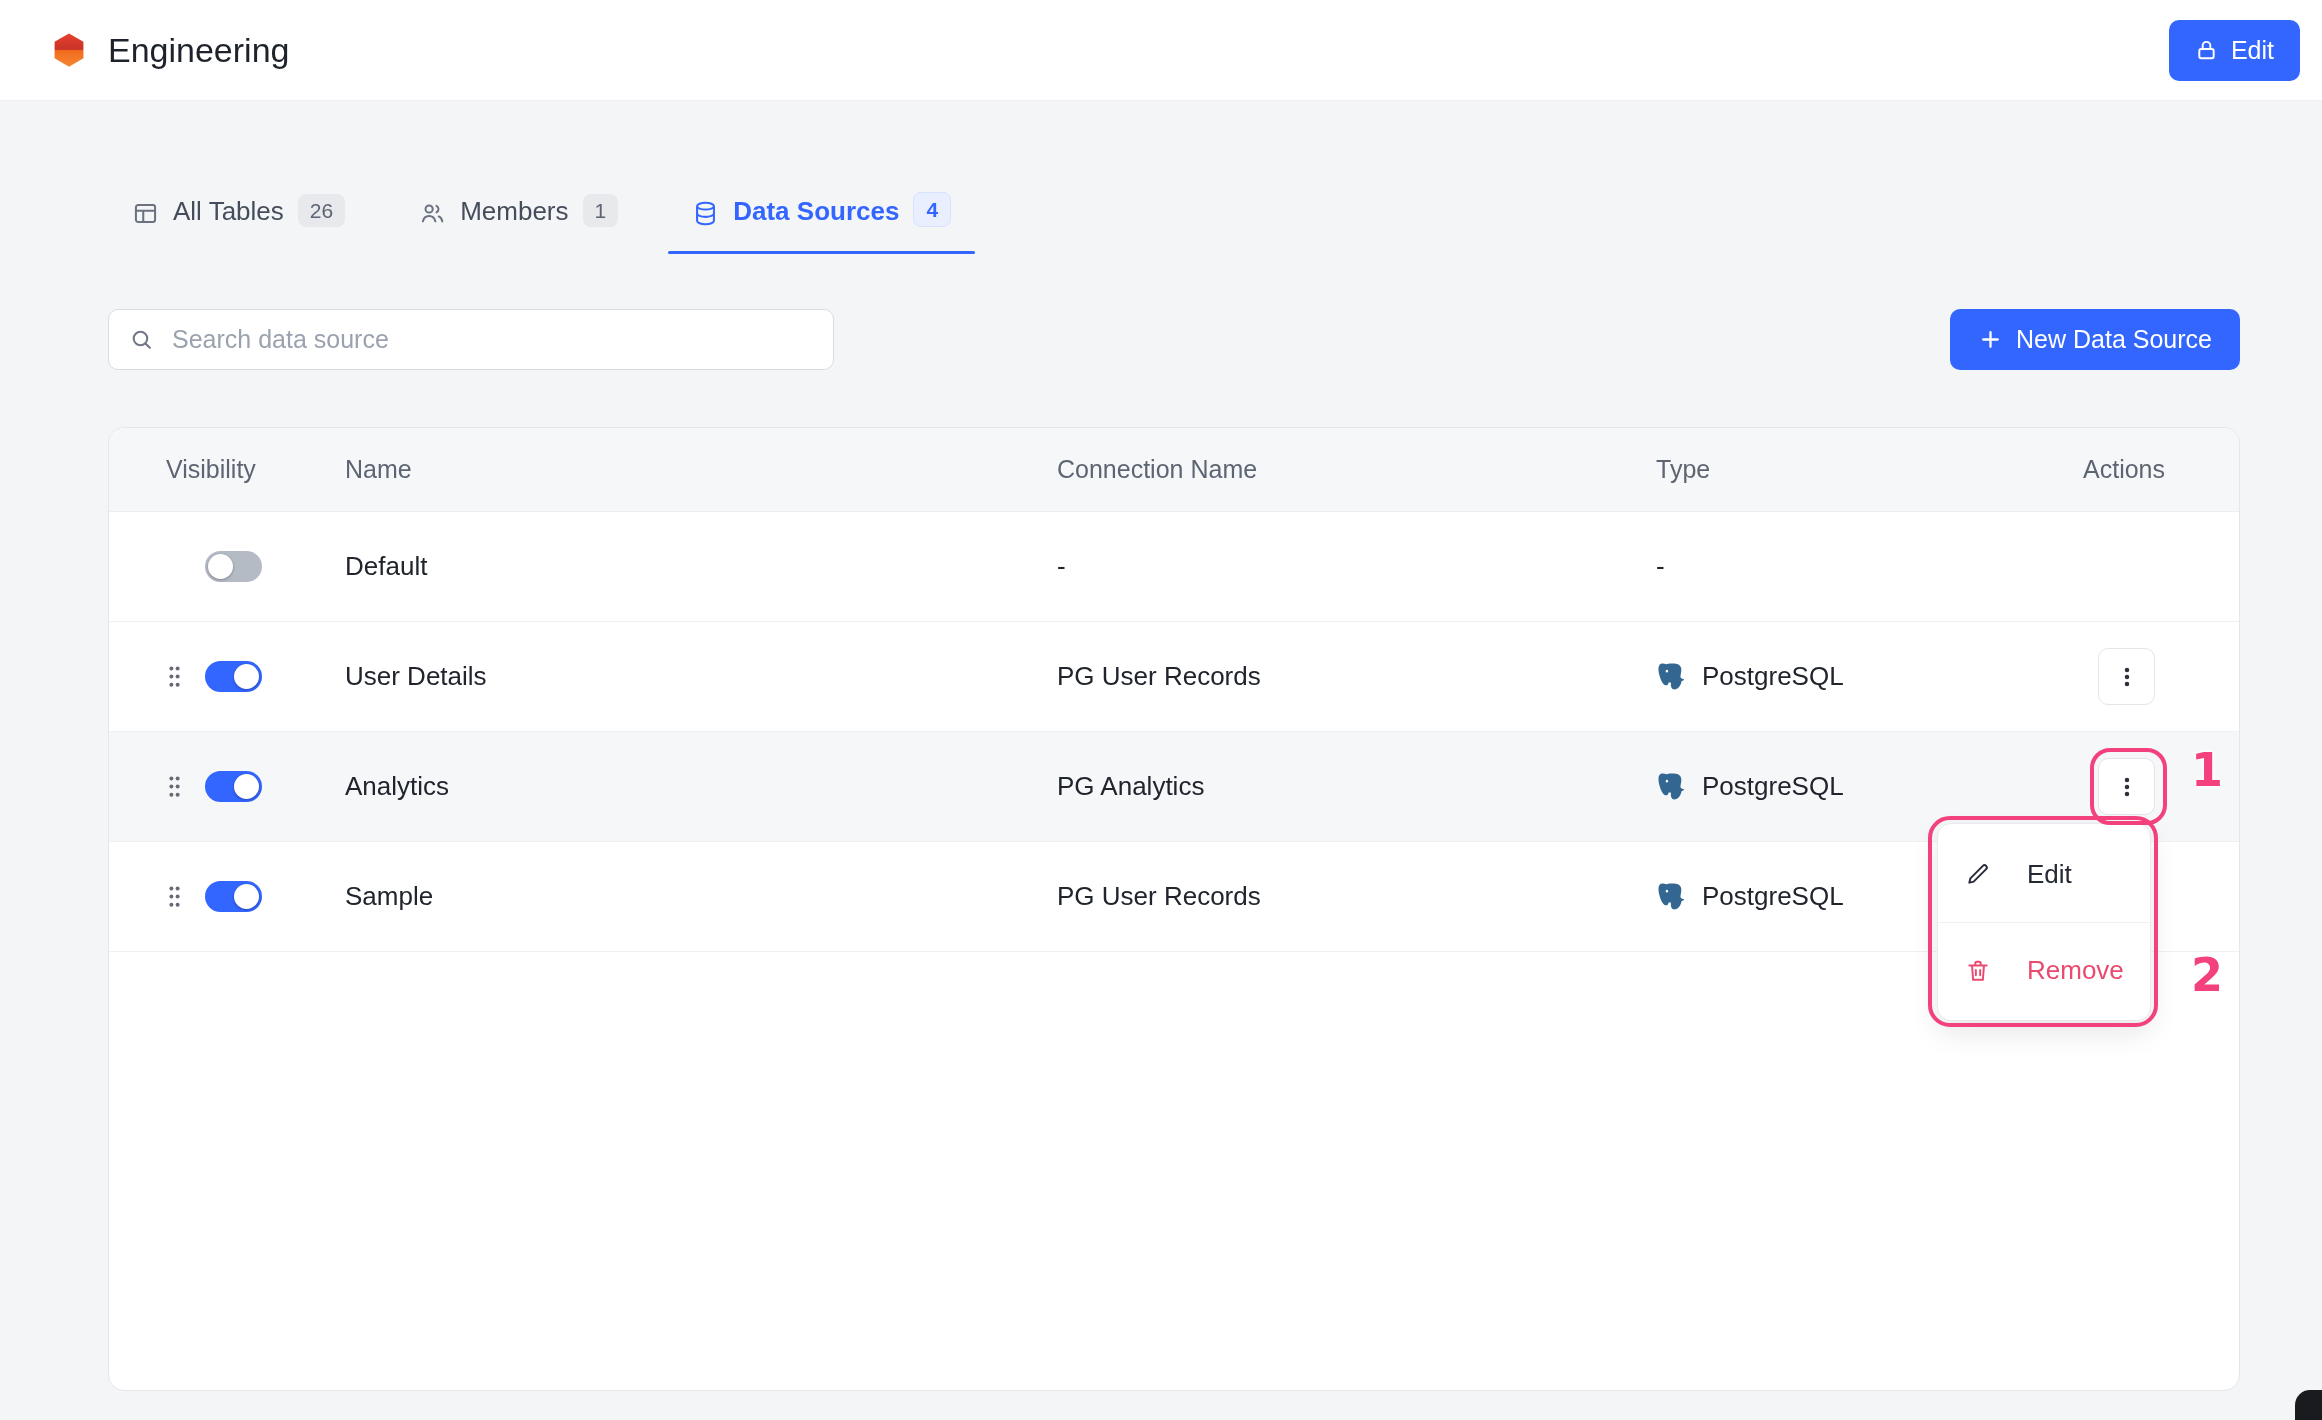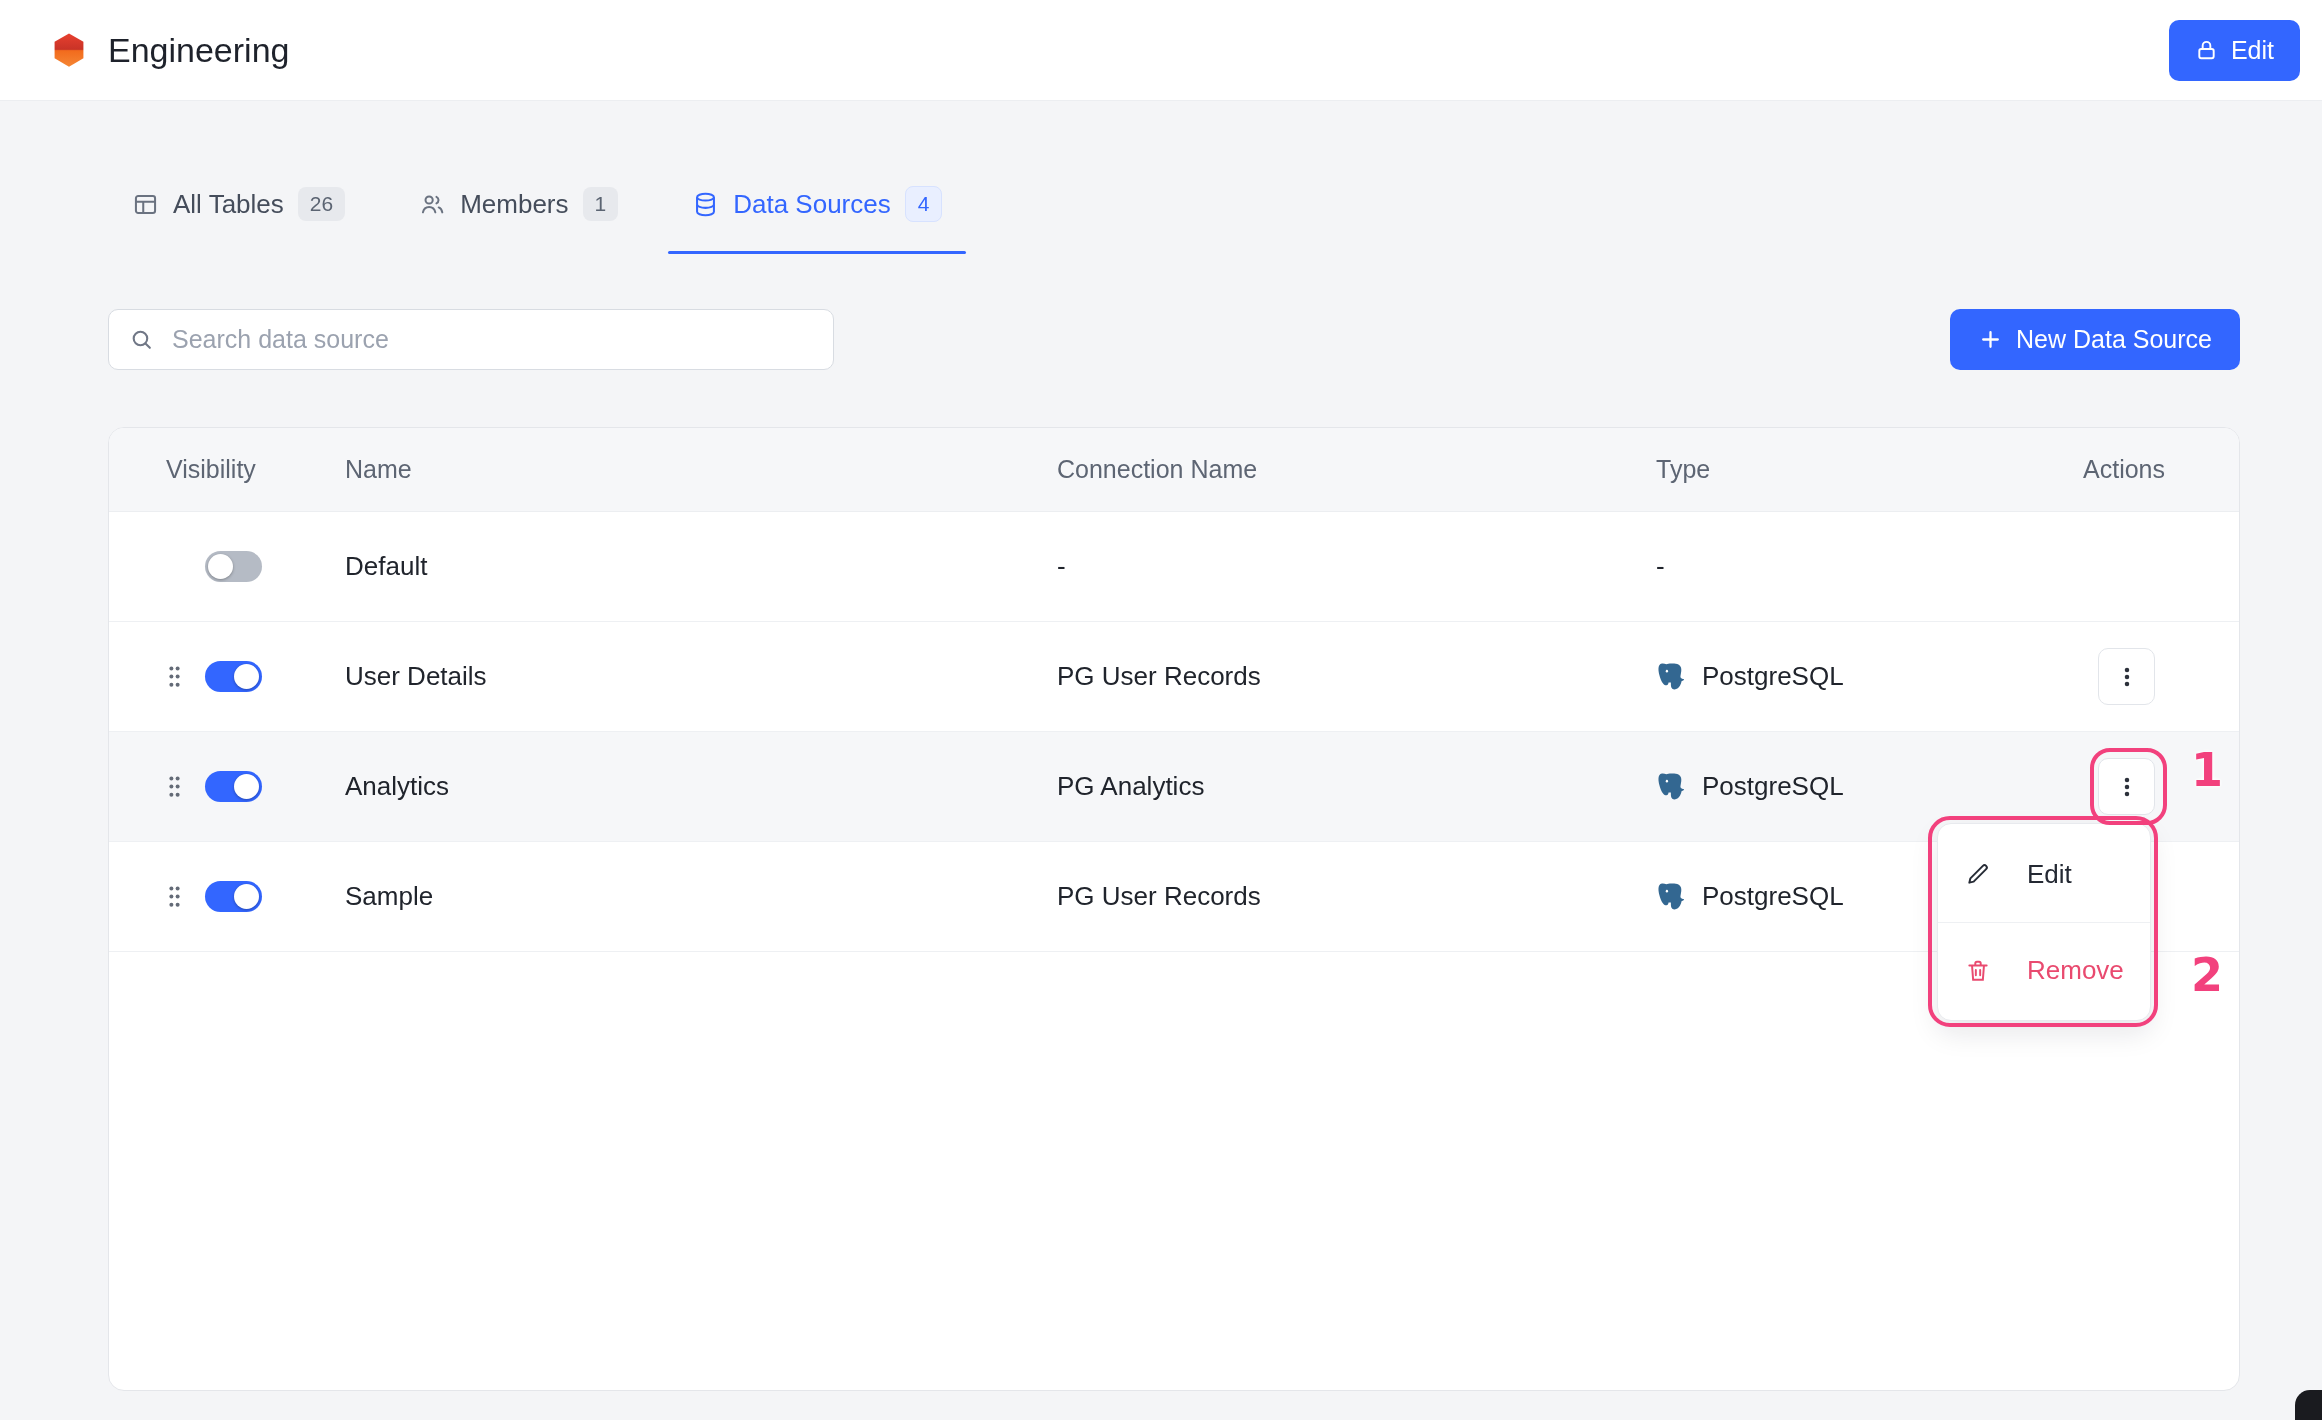--- a/index.html
+++ b/index.html
@@ -24,28 +24,28 @@
     font-size:25px; font-weight:500; font-family:inherit; cursor:pointer;
   }
   .share-btn { margin-left:auto; height:61px; padding:0 26px; }
 
   
   .content { padding:0 82px 0 108px; }
 
   
   .tabs { display:flex; gap:26px; margin-top:80px; }
   .tab {
-    position:relative; display:flex; align-items:center; gap:14px;
+    position:relative; display:flex; align-items:flex-end; gap:14px;
     padding:0 24px 27px; font-size:26px; color:#454d5b; cursor:pointer; height:73px;
   }
   .tab .count {
     background:#e7e9ed; border-radius:8px; padding:3px 12px;
     font-size:21px; color:#5b6472; line-height:1.3;
   }
-  .tab.active { color:#3366ff; font-weight:400; }
+  .tab.active { color:#3366ff; font-weight:700; }
   .tab.active .count { background:#e9efff; color:#3366ff; border:1px solid #d7e2ff; }
   .tab.active::after {
     content:""; position:absolute; left:0; right:0; bottom:0;
     height:3px; background:#3366ff; border-radius:2px;
   }
 
   
   .toolbar { display:flex; justify-content:space-between; align-items:center; margin-top:55px; }
   .search-box {
     width:726px; height:61px; background:#fff; border:1px solid #d8dce2;

